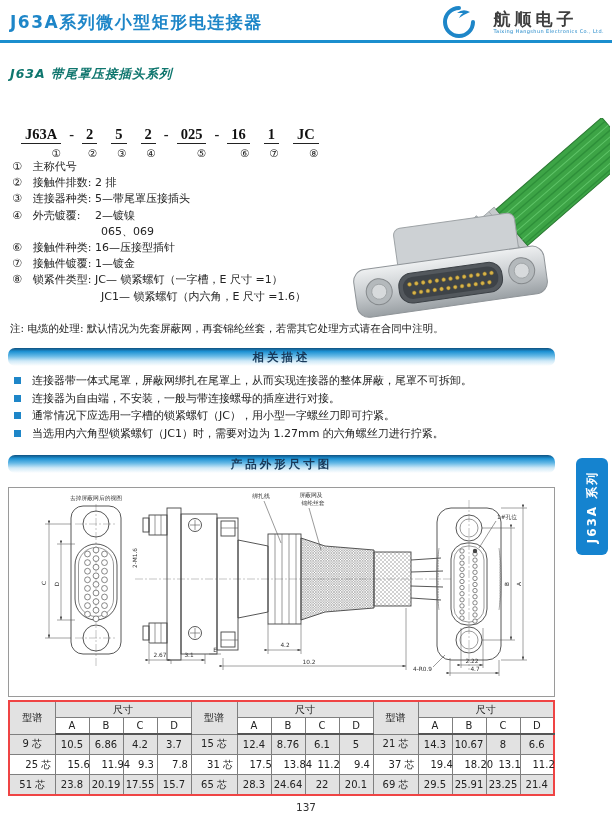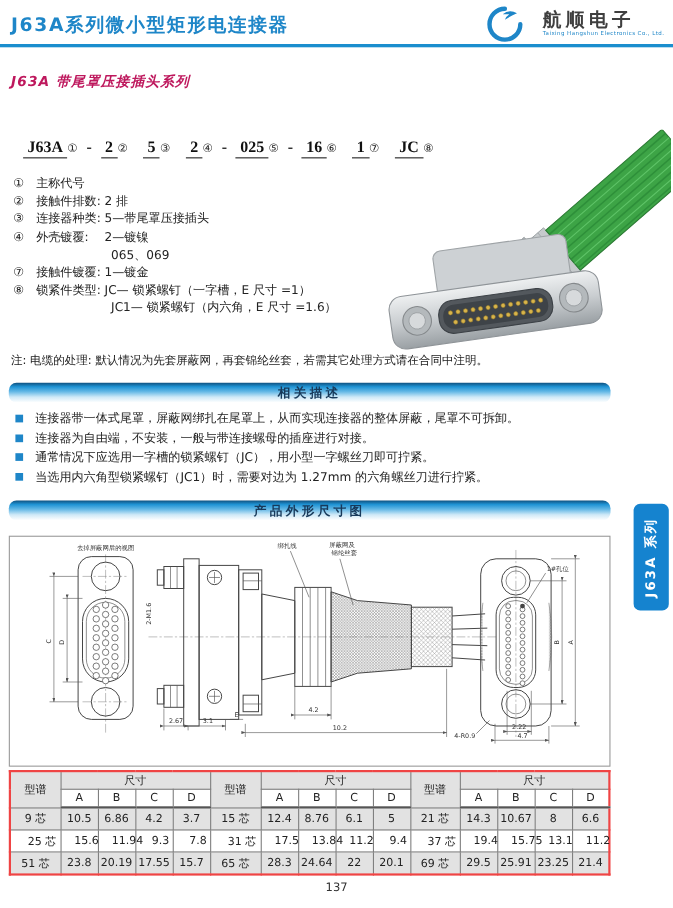--- a/index.html
+++ b/index.html
@@ -7,31 +7,31 @@
   .page{position:relative;width:612px;height:825px;background:#fff;overflow:hidden;}
 
   
   .hdr-title{position:absolute;left:10px;top:11px;font-size:17px;font-weight:bold;color:#1e86c8;letter-spacing:1.5px;}
   .hdr-line{position:absolute;left:0;top:40px;width:612px;height:3px;background:#1b8ece;}
   .logo{position:absolute;right:8px;top:4px;display:flex;align-items:center;gap:12px;}
   .logo-txt{margin-left:4px;}
   .logo-name{font-size:17px;font-weight:bold;color:#3f3f3f;letter-spacing:4px;line-height:18px;}
   .logo-tag{font-size:5px;color:#1e86c8;letter-spacing:0.4px;}
 
-  .section-title{position:absolute;left:10px;top:66px;font-size:12.5px;font-weight:bold;font-style:italic;color:#be185d;letter-spacing:1px;}
+  .section-title{position:absolute;left:10px;top:66px;font-size:12.5px;font-weight:bold;font-style:italic;color:#0f766e;letter-spacing:1px;}
 
   
   .banner{position:absolute;left:8px;width:547px;height:18px;border-radius:7px;
     background:linear-gradient(180deg,#0f5180 0%,#1f93d4 20%,#66b9e6 45%,#cfe9f7 72%,#ffffff 100%);
     text-align:center;line-height:18px;font-size:11.5px;font-weight:bold;color:#17395a;letter-spacing:3px;}
   .banner-1{top:100px;} .banner-2{top:348px;} .banner-3{top:455px;}
 
   
   .code-row{position:absolute;left:14px;top:126px;display:flex;align-items:flex-start;}
-  .code-col{display:flex;flex-direction:row;align-items:flex-start;margin:0 7px;}
+  .code-col{display:flex;flex-direction:column;align-items:flex-end;margin:0 7px;}
   .code-text{font-family:"Liberation Serif",serif;font-size:14.5px;font-weight:bold;color:#111;
     border-bottom:1.5px solid #222;padding:0 4px;line-height:17px;}
   .code-num{font-size:10.5px;margin-top:3px;color:#222;}
   .code-dash{font-family:"Liberation Serif",serif;font-size:14.5px;font-weight:bold;line-height:17px;margin:0 1px;}
 
   
   .ord-list{position:absolute;left:12px;top:159px;width:345px;}
   .ord-item{font-size:11px;line-height:16.2px;white-space:nowrap;}
   .ord-indent{padding-left:89px;}
   .ord-note{position:absolute;left:10px;top:321px;width:598px;font-size:10.5px;line-height:14px;}
@@ -134,20 +134,21 @@
         <div class="code-num">⑧</div>
       </div>
     </div>
 
   <div class="ord-list">
       <div class="ord-item">①　主称代号</div>
       <div class="ord-item">②　接触件排数: 2 排</div>
       <div class="ord-item">③　连接器种类: 5—带尾罩压接插头</div>
       <div class="ord-item">④　外壳镀覆:　  2—镀镍</div>
       <div class="ord-item ord-indent">065、069</div>
+      <div class="ord-item">⑥　接触件种类: 16—压接型插针</div>
       <div class="ord-item">⑦　接触件镀覆: 1—镀金</div>
       <div class="ord-item">⑧　锁紧件类型:  JC—  锁紧螺钉（一字槽，E 尺寸 =1）</div>
       <div class="ord-item ord-indent">JC1—  锁紧螺钉（内六角，E 尺寸 =1.6）</div>
     </div>
   <div class="ord-note">注: 电缆的处理: 默认情况为先套屏蔽网，再套锦纶丝套，若需其它处理方式请在合同中注明。</div>
 
   <div class="desc-list">
       <div class="desc-item">连接器带一体式尾罩，屏蔽网绑扎在尾罩上，从而实现连接器的整体屏蔽，尾罩不可拆卸。</div>
       <div class="desc-item">连接器为自由端，不安装，一般与带连接螺母的插座进行对接。</div>
       <div class="desc-item">通常情况下应选用一字槽的锁紧螺钉（JC），用小型一字螺丝刀即可拧紧。</div>
@@ -482,21 +483,21 @@
             <td>11.94</td>
             <td>9.3</td>
             <td>7.8</td>
             <td>31 芯</td>
             <td>17.5</td>
             <td>13.84</td>
             <td>11.2</td>
             <td>9.4</td>
             <td>37 芯</td>
             <td>19.4</td>
-            <td>15.75</td>
+            <td>18.20</td>
             <td>13.1</td>
             <td>11.2</td>
           </tr>
           <tr class="gray-row">
             <td>51 芯</td>
             <td>23.8</td>
             <td>20.19</td>
             <td>17.55</td>
             <td>15.7</td>
             <td>65 芯</td>

